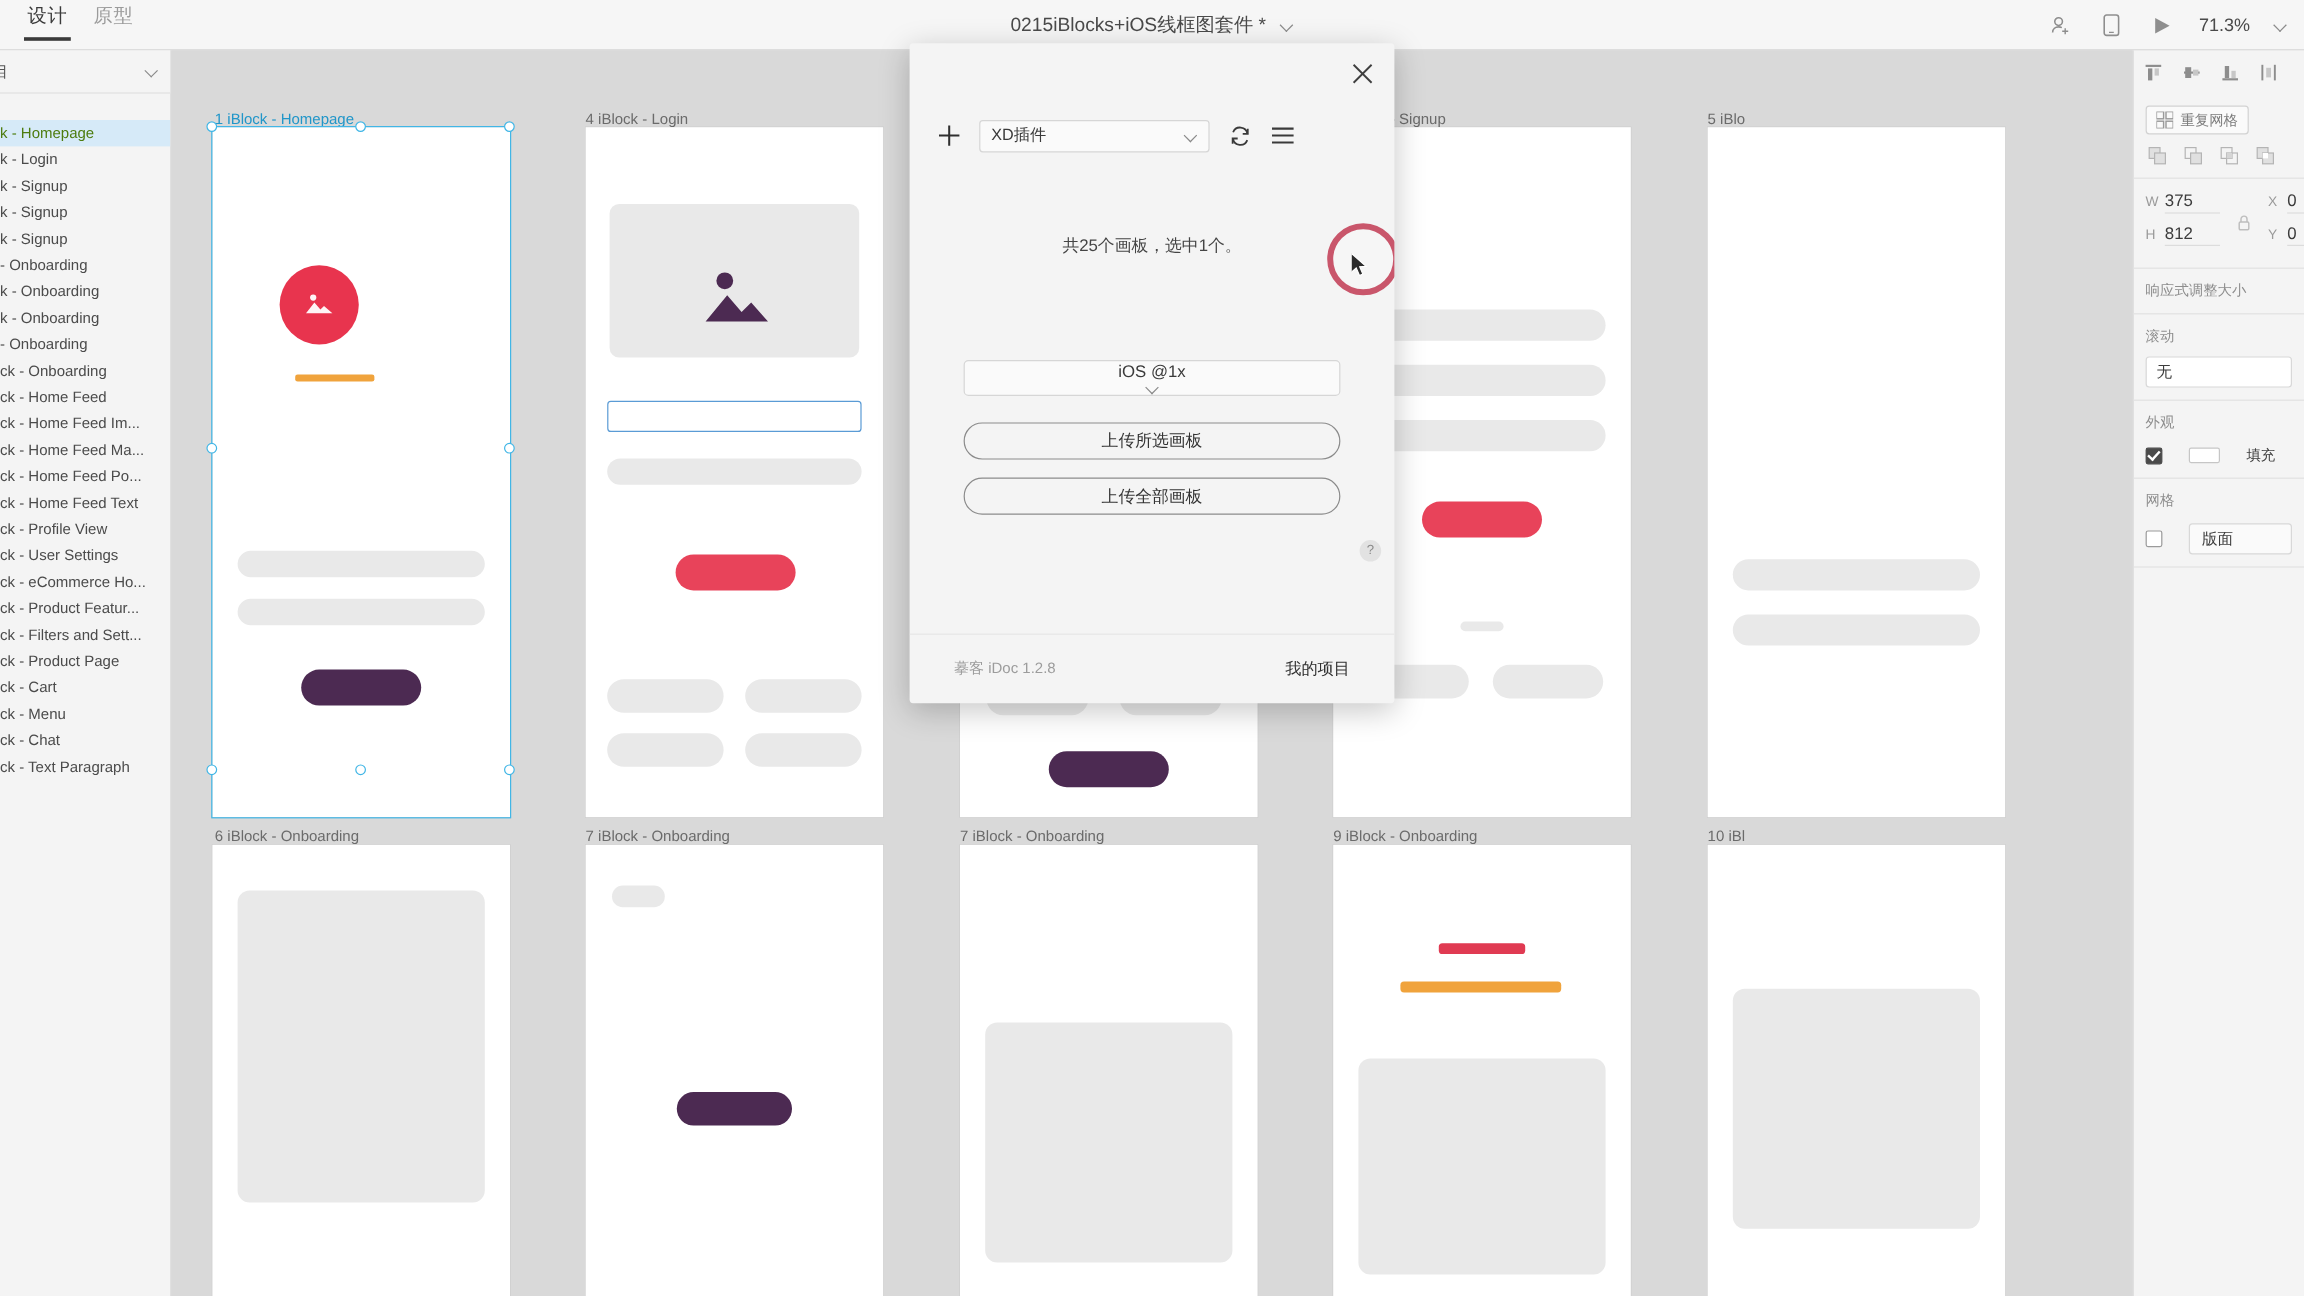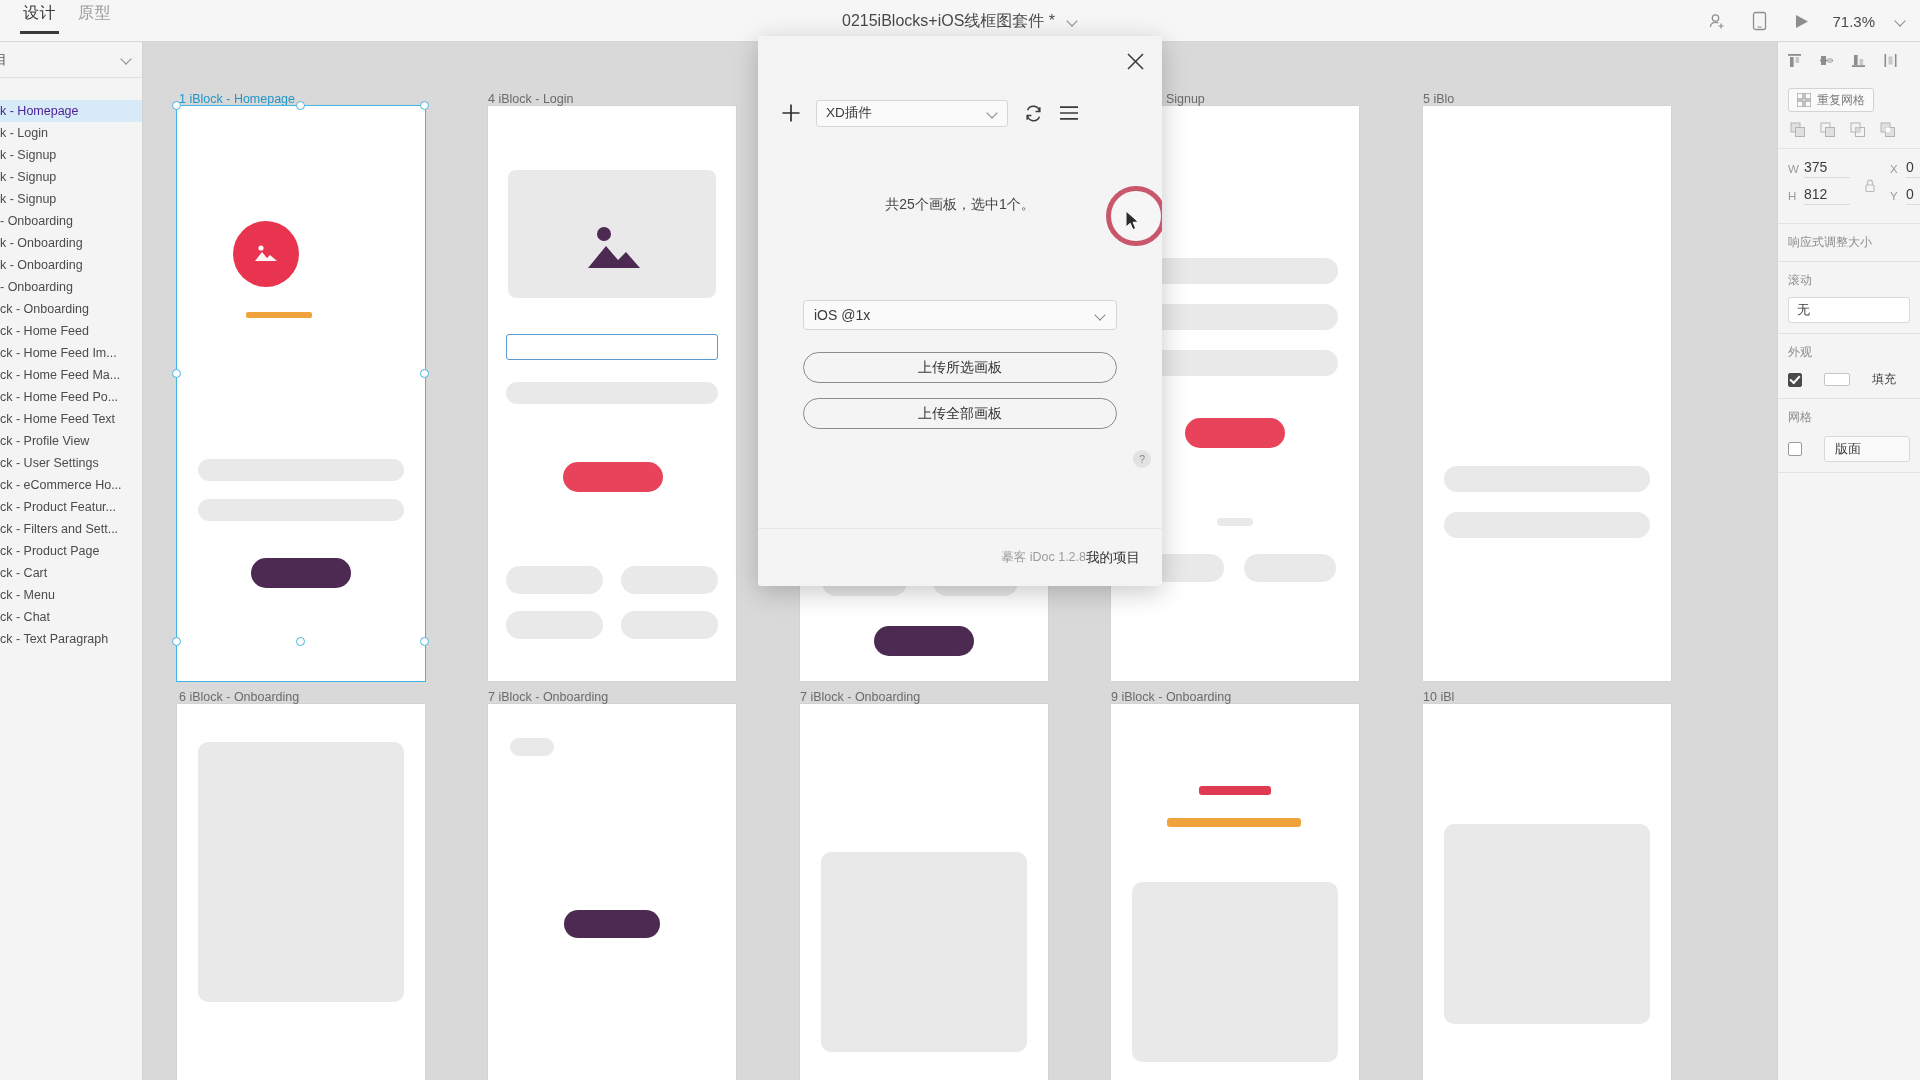--- a/index.html
+++ b/index.html
@@ -58,21 +58,21 @@
   .sb-header {
     height: 36px; display: flex; align-items: center; justify-content: space-between;
     padding: 0 10px 0 0; border-bottom: 1px solid #e0e0e0; background: #f4f4f4;
   }
   .sb-header .label { font-size: 13px; color: #555; margin-left: -6px; }
   .sb-list { padding-top: 22px; }
   .sb-item {
     height: 22px; line-height: 22px; font-size: 12.5px; color: #4b4b4b;
     padding-left: 0px; white-space: nowrap; overflow: hidden;
   }
-  .sb-item.selected { background: #d6eaf8; color: #4c1d95; }
+  .sb-item.selected { background: #d6eaf8; color: #4d7c0f; }
 
   
   .canvas {
     position: absolute; left: 143px; top: 42px;
     width: 1634px; height: 1038px; background: #d9d9d9; overflow: hidden;
   }
   .ab-label {
     position: absolute; font-size: 12.5px; color: #6b6b6b; white-space: nowrap;
   }
   .ab-label.sel { color: #2196c9; }
@@ -168,37 +168,37 @@
   }
   .click-ring {
     position: absolute; left: 348px; top: 150px; width: 60px; height: 60px;
     border-radius: 50%; border: 5px solid #c9566b; background: rgba(255,255,255,.18);
   }
   .cursor-arrow { position: absolute; left: 368px; top: 175px; }
   .m-select2 {
     position: absolute; left: 45px; top: 264px; width: 314px; height: 30px;
     background: #fafafa; border: 1px solid #d6d6d6; border-radius: 4px;
     display: flex; align-items: center; justify-content: space-between; padding: 0 10px;
-    font-size: 14px; color: #3a3a3a;
+    font-size: 14px; color: #3a3a3a; flex-direction: column;
   }
   .m-btn {
     position: absolute; left: 45px; width: 314px; height: 31px;
     border: 1.3px solid #8b8b8b; border-radius: 16px; background: #f4f4f4;
     display: flex; align-items: center; justify-content: center;
     font-size: 14px; color: #333;
   }
   .help-badge {
     position: absolute; left: 375px; top: 382px; width: 18px; height: 18px;
     border-radius: 50%; background: #e2e2e2; color: #8a8a8a;
     display: flex; align-items: center; justify-content: center; font-size: 11px;
   }
   .modal-footer {
     position: absolute; left: 0; bottom: 0; width: 404px; height: 58px;
-    display: flex; align-items: center; justify-content: flex-end;
-    padding: 0 22px; border-top: 1px solid #e6e6e6;
+    display: flex; align-items: center; justify-content: space-between;
+    padding: 0 37px; border-top: 1px solid #e6e6e6;
   }
   .mf-left { font-size: 12.5px; color: #9c9c9c; }
   .mf-right { font-size: 13.5px; color: #2f2f2f; }
 </style>
 </head>
 <body>
 
 <div class="app">
 
   <div class="topbar">

